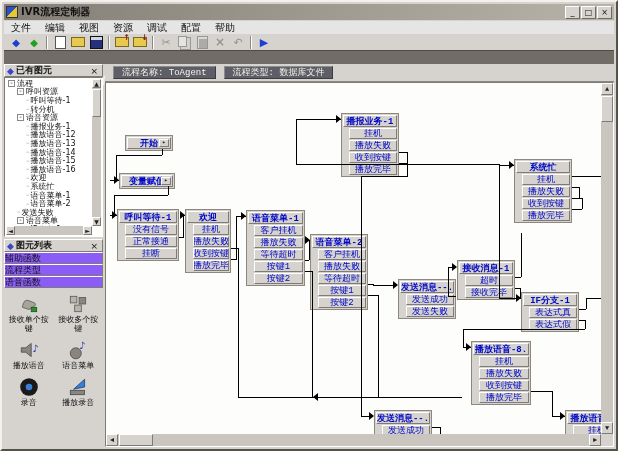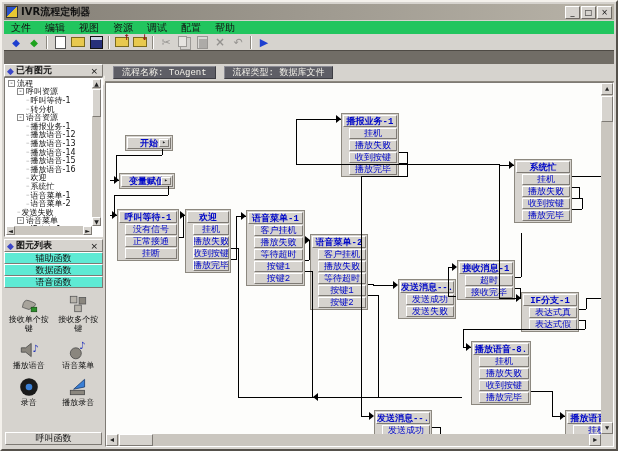--- a/index.html
+++ b/index.html
@@ -12,21 +12,21 @@
   .titlebar{position:absolute;left:2px;top:2px;right:2px;height:16px;
     background:linear-gradient(to right,#847f76,#b8b3a8);display:flex;align-items:center;padding:0 2px;}
   .appicon{width:12px;height:12px;margin-right:3px;background:
     linear-gradient(135deg,#2a52c8 50%,#e8c832 50%);border:1px solid #333;}
   .titletext{font-size:10px;font-weight:bold;color:#111;flex:1;white-space:nowrap;}
   .winbtn{width:15px;height:13px;margin-left:1px;background:#d6d3ce;font-size:8px;line-height:11px;
     text-align:center;color:#111;border:1px solid;border-color:#fff #6e6a64 #6e6a64 #fff;}
 
   
   .menubar{position:absolute;left:2px;top:19px;right:2px;height:15px;display:flex;align-items:center;
-    background:#22c55e;border-bottom:1px solid #b4b0a8;}
+    background:#e5e5e5;border-bottom:1px solid #b4b0a8;}
   .menu-item{font-size:10px;color:#111;padding:0 7px;white-space:nowrap;}
 
   
   .toolbar{position:absolute;left:2px;top:32px;right:2px;height:16px;display:flex;align-items:center;
     background:#d6d3ce;border-bottom:1px solid #989items48e;padding-left:3px;}
   .tbsep{width:2px;height:13px;margin:0 3px;border-left:1px solid #8c887f;border-right:1px solid #fff;}
   .tb{width:16px;height:14px;margin:0 1px;display:inline-flex;align-items:center;justify-content:center;
     position:relative;font-size:10px;}
   .tb.disabled{opacity:.4;filter:grayscale(1);}
   .tb-diamond-blue::before{content:"◆";color:#1d3fd0;font-size:10px;}
@@ -68,22 +68,22 @@
     text-align:center;margin-right:2px;flex:none;color:#333;}
   .tdash{color:#999;margin-right:1px;font-size:7px;}
   .vsb{position:absolute;top:1px;right:1px;bottom:10px;width:9px;background:#cac6bf;}
   .hsb{position:absolute;left:1px;right:10px;bottom:1px;height:9px;background:#cac6bf;}
   .sbbtn{position:absolute;width:9px;height:9px;background:#d6d3ce;border:1px solid;
     border-color:#fff #7e7a74 #7e7a74 #fff;font-size:6px;line-height:7px;text-align:center;color:#222;}
   .sbthumb{position:absolute;background:#d6d3ce;border:1px solid;border-color:#fff #7e7a74 #7e7a74 #fff;}
 
   
   .palette{position:absolute;left:0;top:175px;right:0;bottom:0;background:#d6d3ce;}
-  .catbtn{height:12px;background:#5eead4;border:1px solid;border-color:#fff #7e7a74 #7e7a74 #fff;
-    font-size:9px;text-align:center;line-height:10px;color:#111;}
+  .catbtn{height:12px;background:#8b5cf6;border:1px solid;border-color:#fff #7e7a74 #7e7a74 #fff;
+    font-size:9px;text-align:left;line-height:10px;color:#111;}
   .palgrid{position:absolute;left:0;top:50px;right:0;bottom:16px;display:grid;
     grid-template-columns:1fr 1fr;align-content:start;row-gap:6px;padding-top:4px;}
   .palitem{display:flex;flex-direction:column;align-items:center;}
   .palitem svg{width:22px;height:22px;}
   .pallabel{font-size:8px;color:#111;text-align:center;width:44px;line-height:9px;}
   .bottombtn{position:absolute;left:1px;right:1px;bottom:2px;height:13px;background:#d6d3ce;
     border:1px solid;border-color:#fff #7e7a74 #7e7a74 #fff;font-size:9px;text-align:center;
     line-height:11px;color:#111;}
 
   
@@ -257,21 +257,21 @@
     </div>
 
     <div class="palette">
       <div class="panelhdr">
         <span class="dmnd">◆</span>
         <span class="ttl">图元列表</span>
         <span class="x">×</span>
       </div>
       <div id="catbtns">
           <div class="catbtn">辅助函数</div>
-          <div class="catbtn">数据函数</div>
+          <div class="catbtn">流程类型</div>
           <div class="catbtn">语音函数</div>
         </div>
       <div class="palgrid" id="palgrid">
           <div class="palitem">
             <svg viewBox="0 0 20 20">
               <path d="M4 13 Q5 5 10 7 L15 9 Q17 10 15 12 L10 15 Z" fill="#a8a49c" stroke="#555" stroke-width="0.7"></path>
               <rect x="12" y="13" width="5" height="4" fill="#2a8f2a" stroke="#145214" stroke-width="0.7"></rect>
             </svg>
             <div class="pallabel">接收单个按键</div>
           </div>
@@ -305,21 +305,20 @@
             <div class="pallabel">录音</div>
           </div>
           <div class="palitem">
             <svg viewBox="0 0 20 20">
               <path d="M6 12 L16 3 L16 10 Z" fill="#3a7fd5" stroke="#16386b" stroke-width="0.7"></path>
               <rect x="3" y="13" width="13" height="4" fill="#8a867e" stroke="#444" stroke-width="0.7"></rect>
             </svg>
             <div class="pallabel">播放录音</div>
           </div>
         </div>
-      <div class="bottombtn">呼叫函数</div>
     </div>
   </div>
 
   <div class="canvaswrap">
     <div class="flowhdr">
       <span class="badge">流程名称: ToAgent</span>
       <span class="badge">流程类型: 数据库文件</span>
     </div>
     <div class="canvas">
       <div class="cinner" id="cinner">

